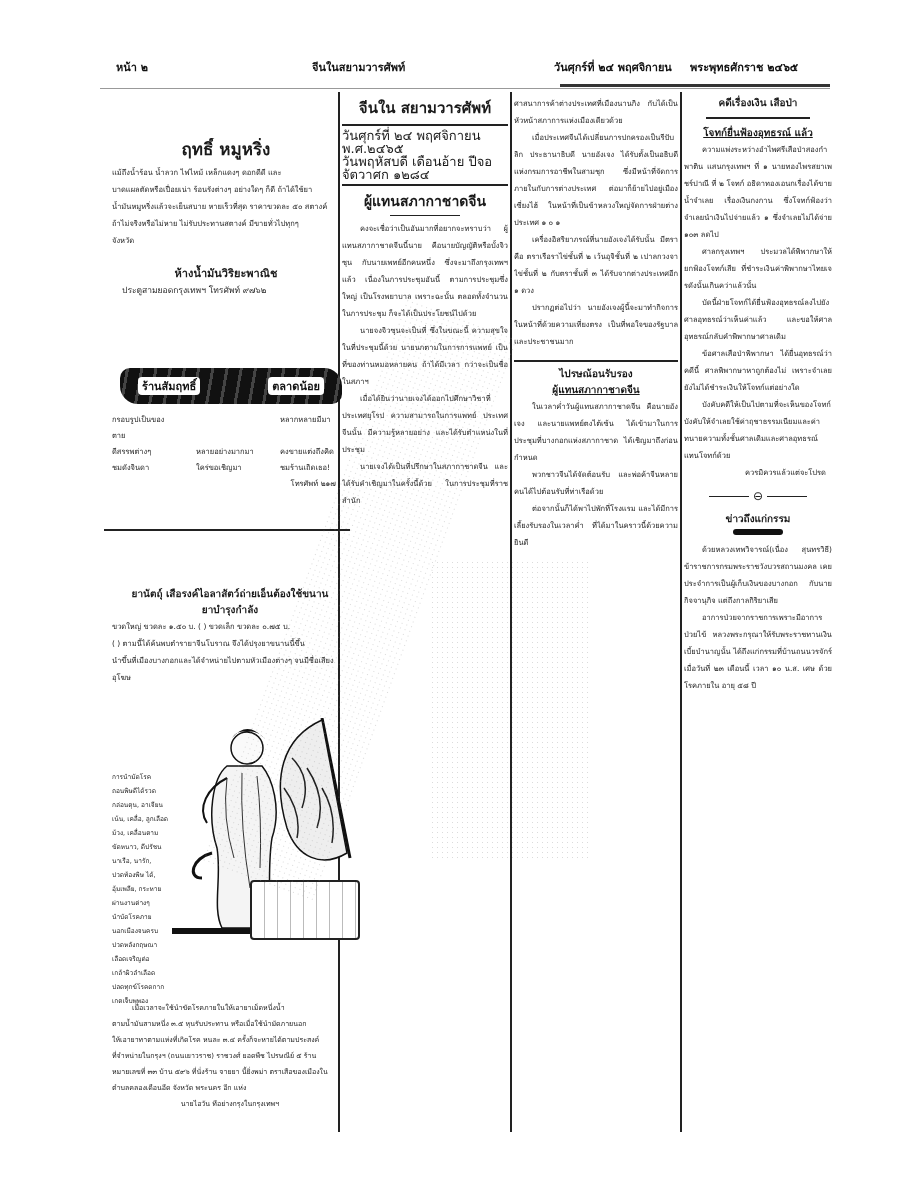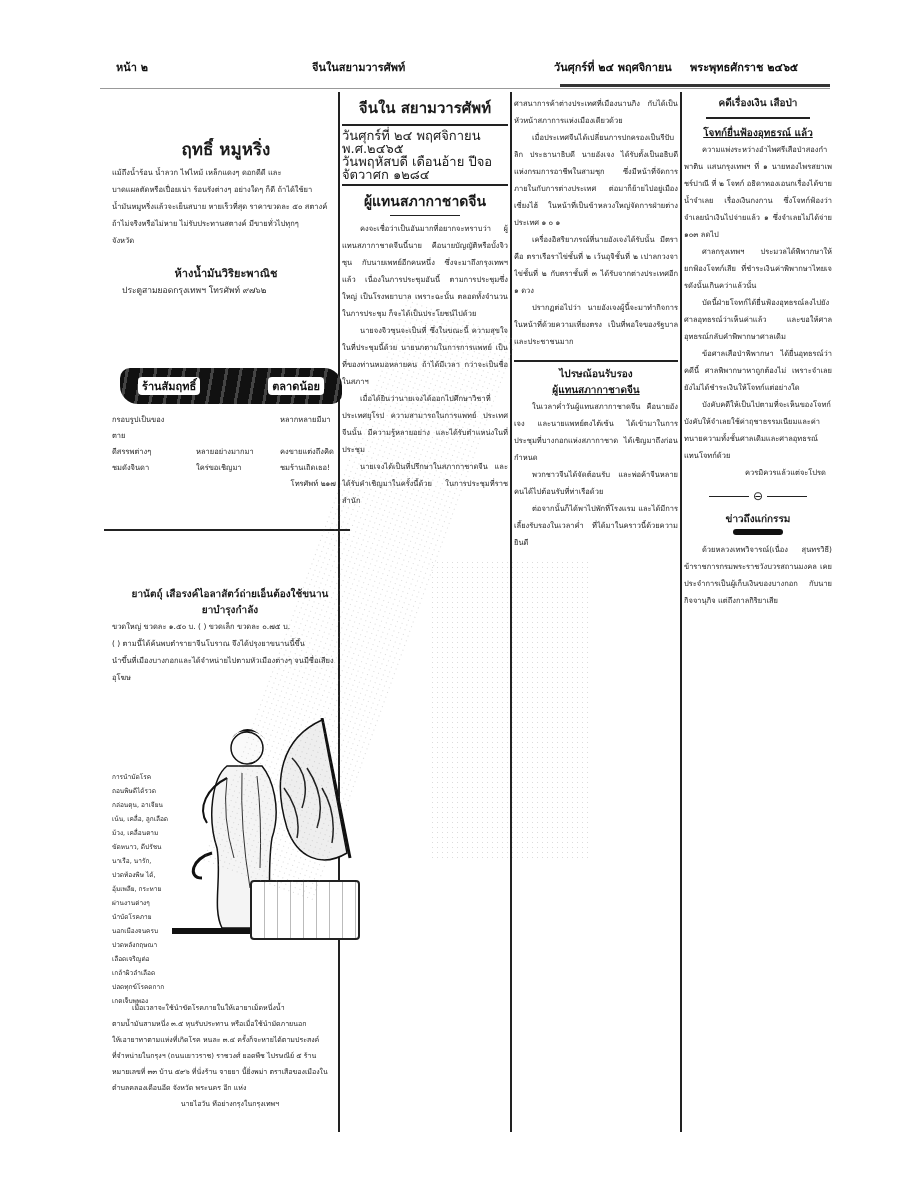--- a/index.html
+++ b/index.html
@@ -227,17 +227,18 @@
     <p>บัดนี้ฝ่ายโจทก์ได้ยื่นฟ้องอุทธรณ์ลงไปยังศาลอุทธรณ์ว่าเห็นค่าแล้ว และขอให้ศาลอุทธรณ์กลับคำพิพากษาศาลเดิม</p>
     <p>ข้อศาลเสือป่าพิพากษา ได้ยื่นอุทธรณ์ว่าคดีนี้ ศาลพิพากษาหาถูกต้องไม่ เพราะจำเลยยังไม่ได้ชำระเงินให้โจทก์แต่อย่างใด</p>
     <p>บังคับคดีให้เป็นไปตามที่จะเห็นของโจทก์ บังคับให้จำเลยใช้ค่าฤชาธรรมเนียมและค่าทนายความทั้งชั้นศาลเดิมและศาลอุทธรณ์แทนโจทก์ด้วย</p>
     <div class="right" style="padding-right:6px;">ควรมิควรแล้วแต่จะโปรด</div>
     <div class="ornament">
       <span class="bar"></span> ⊖ <span class="bar"></span>
     </div>
     <div class="h-sm">ข่าวถึงแก่กรรม</div>
     <div class="black-bar"></div>
     <p>ด้วยหลวงเทพวิจารณ์(เนื่อง สุนทรวิธี) ข้าราชการกรมพระราชวังบวรสถานมงคล เคยประจำการเป็นผู้เก็บเงินของบางกอก กับนายกิจจานุกิจ แต่ถึงกาลกิริยาเสีย</p>
+    <p>อาการป่วยจากราชการเพราะมีอาการป่วยไข้ หลวงพระกรุณาให้รับพระราชทานเงินเบี้ยบำนาญนั้น ได้ถึงแก่กรรมที่บ้านถนนวรจักร์ เมื่อวันที่ ๒๓ เดือนนี้ เวลา ๑๐ น.ส. เศษ ด้วยโรคภายใน อายุ ๕๘ ปี</p>
   </div>
 
   <div class="speckle" style="left:300px;top:300px;width:120px;height:600px;transform:rotate(20deg);"></div>
   <div class="speckle" style="left:430px;top:560px;width:160px;height:300px;"></div>
 </div>
 
 </body></html>

